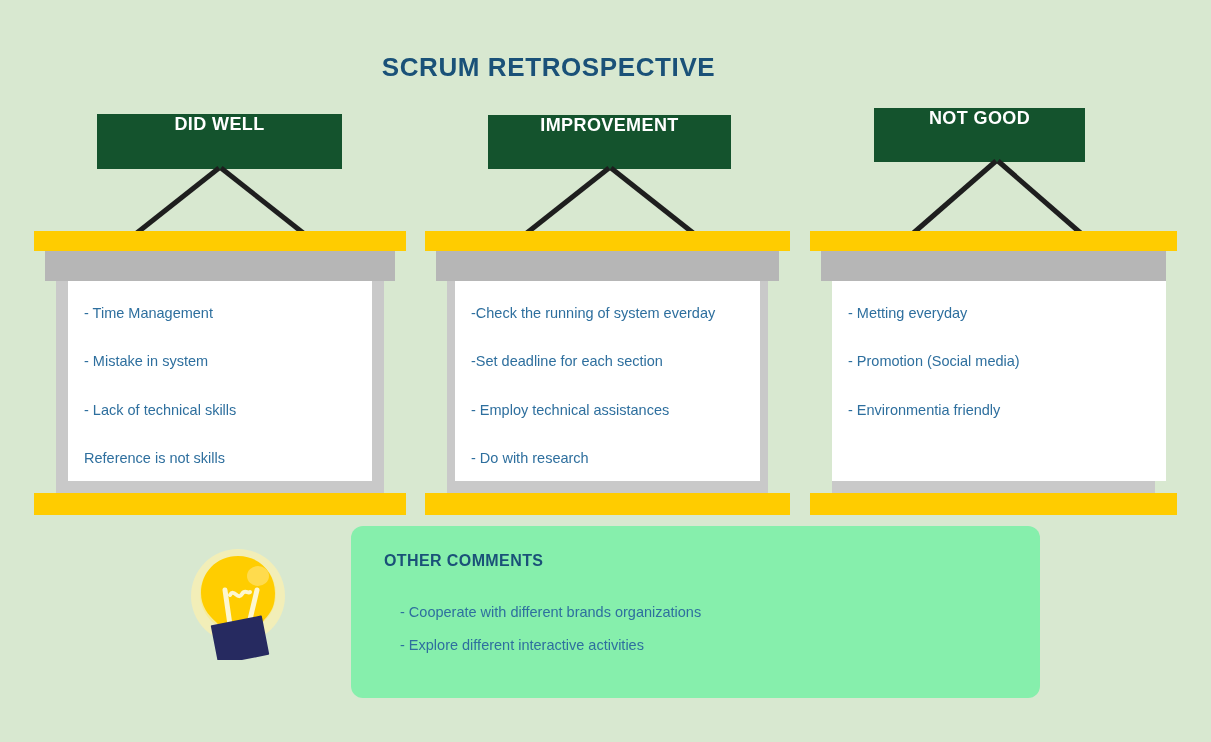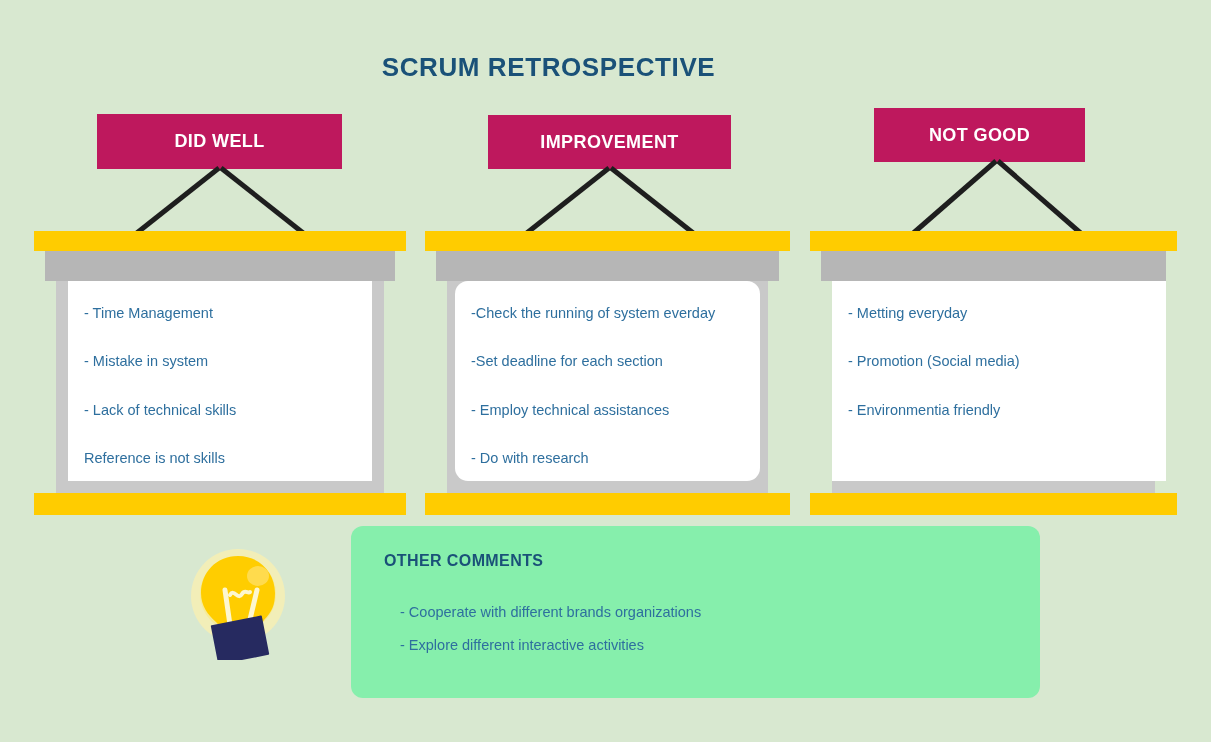--- a/index.html
+++ b/index.html
@@ -29,23 +29,22 @@
     text-align: center;
     font-size: 26px;
     font-weight: bold;
     letter-spacing: 0.6px;
     color: #1a5178;
   }
 
   
   .banner {
     position: absolute;
-    background: #be185d;
+    background: #14532d;
     display: flex;
-    align-items: center;
     justify-content: center;
   }
   .banner-label {
     color: #ffffff;
     font-weight: bold;
     font-size: 18px;
     letter-spacing: 0.4px;
   }
 
   
@@ -166,21 +165,21 @@
 
   <svg class="connectors" style="left:520px; top:166px; width:180px; height:72px;" viewBox="0 0 180 72">
     <line x1="89" y1="2" x2="3" y2="70" stroke="#1e1e1e" stroke-width="5"></line>
     <line x1="91" y1="2" x2="177" y2="70" stroke="#1e1e1e" stroke-width="5"></line>
   </svg>
 
   <div class="board" style="left:425px; top:231px; width:365px; height:284px;">
     <div class="board-topbar" style="width:365px;"></div>
     <div class="board-shelf" style="left:11px; top:20px; width:343px;"></div>
     <div class="board-frame" style="left:22px; top:50px; width:321px; height:212px;"></div>
-    <div class="board-paper" style="left:30px; top:50px; width:305px; height:200px;border-radius:13px;">
+    <div class="board-paper" style="left:30px; top:50px; width:305px; height:200px;">
       <p class="board-item">-Check the running of system everday</p>
       <p class="board-item">-Set deadline for each section</p>
       <p class="board-item">- Employ technical assistances</p>
       <p class="board-item">- Do with research</p>
     </div>
     <div class="board-bottombar" style="top:262px; width:365px;"></div>
   </div>
 
   <div class="banner" style="left:874px; top:108px; width:211px; height:54px;">
     <span class="banner-label">NOT GOOD</span>

